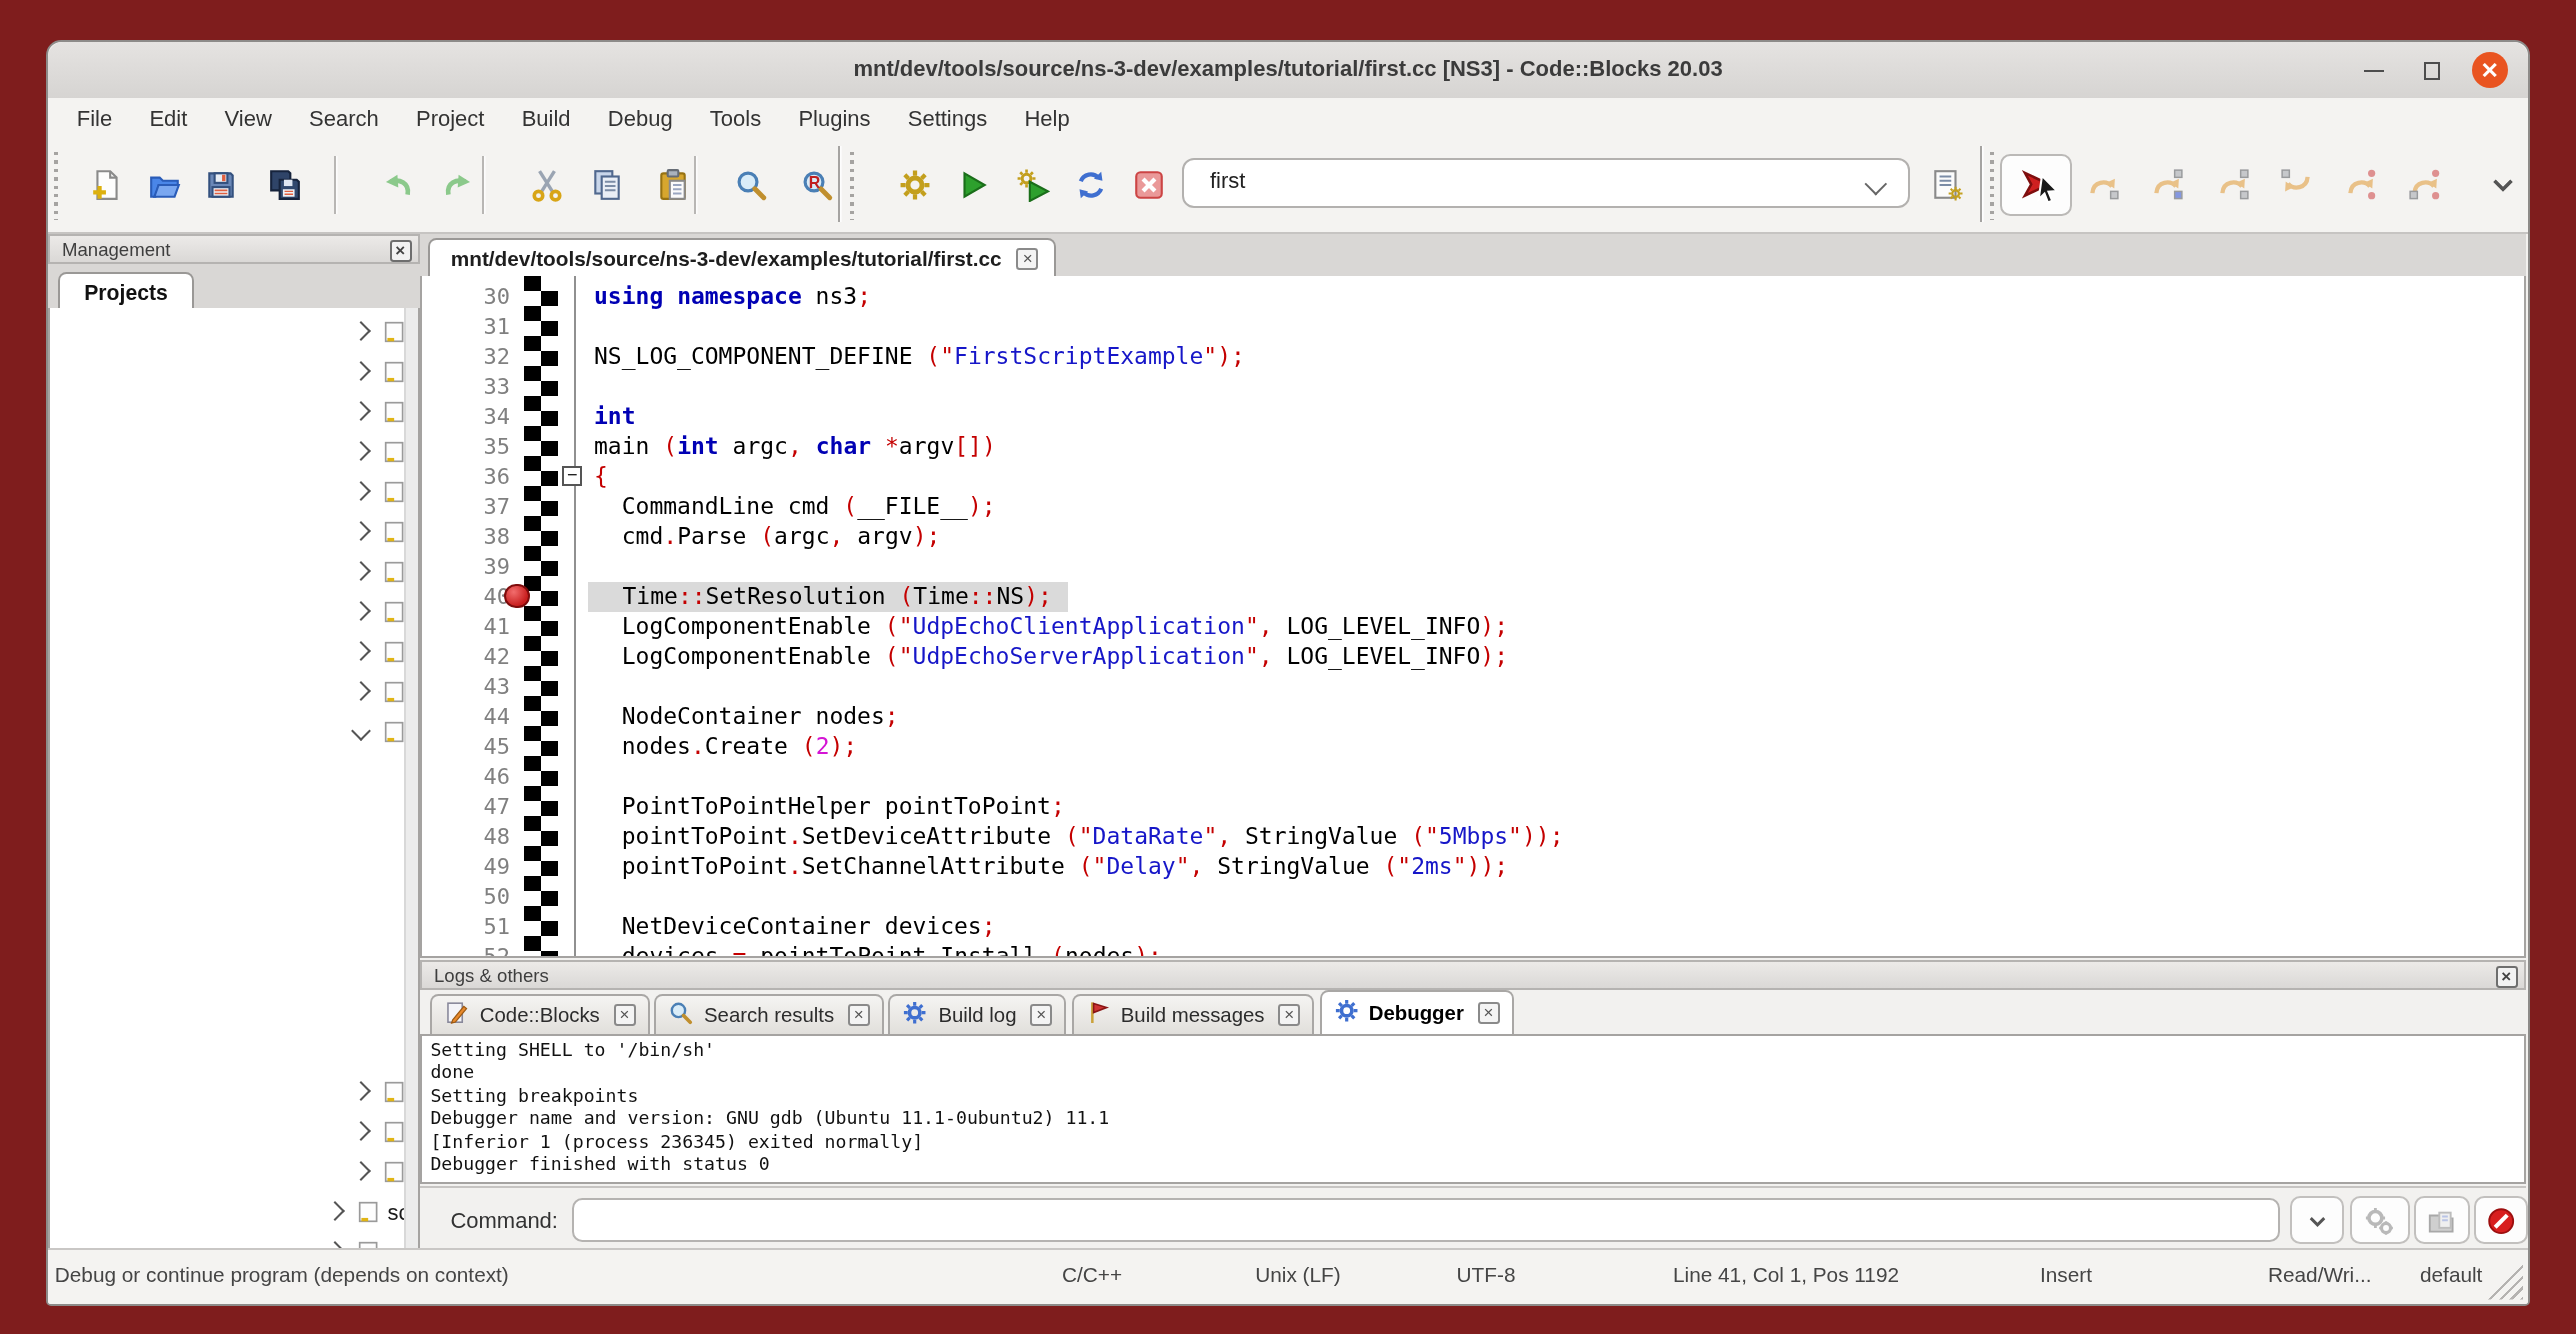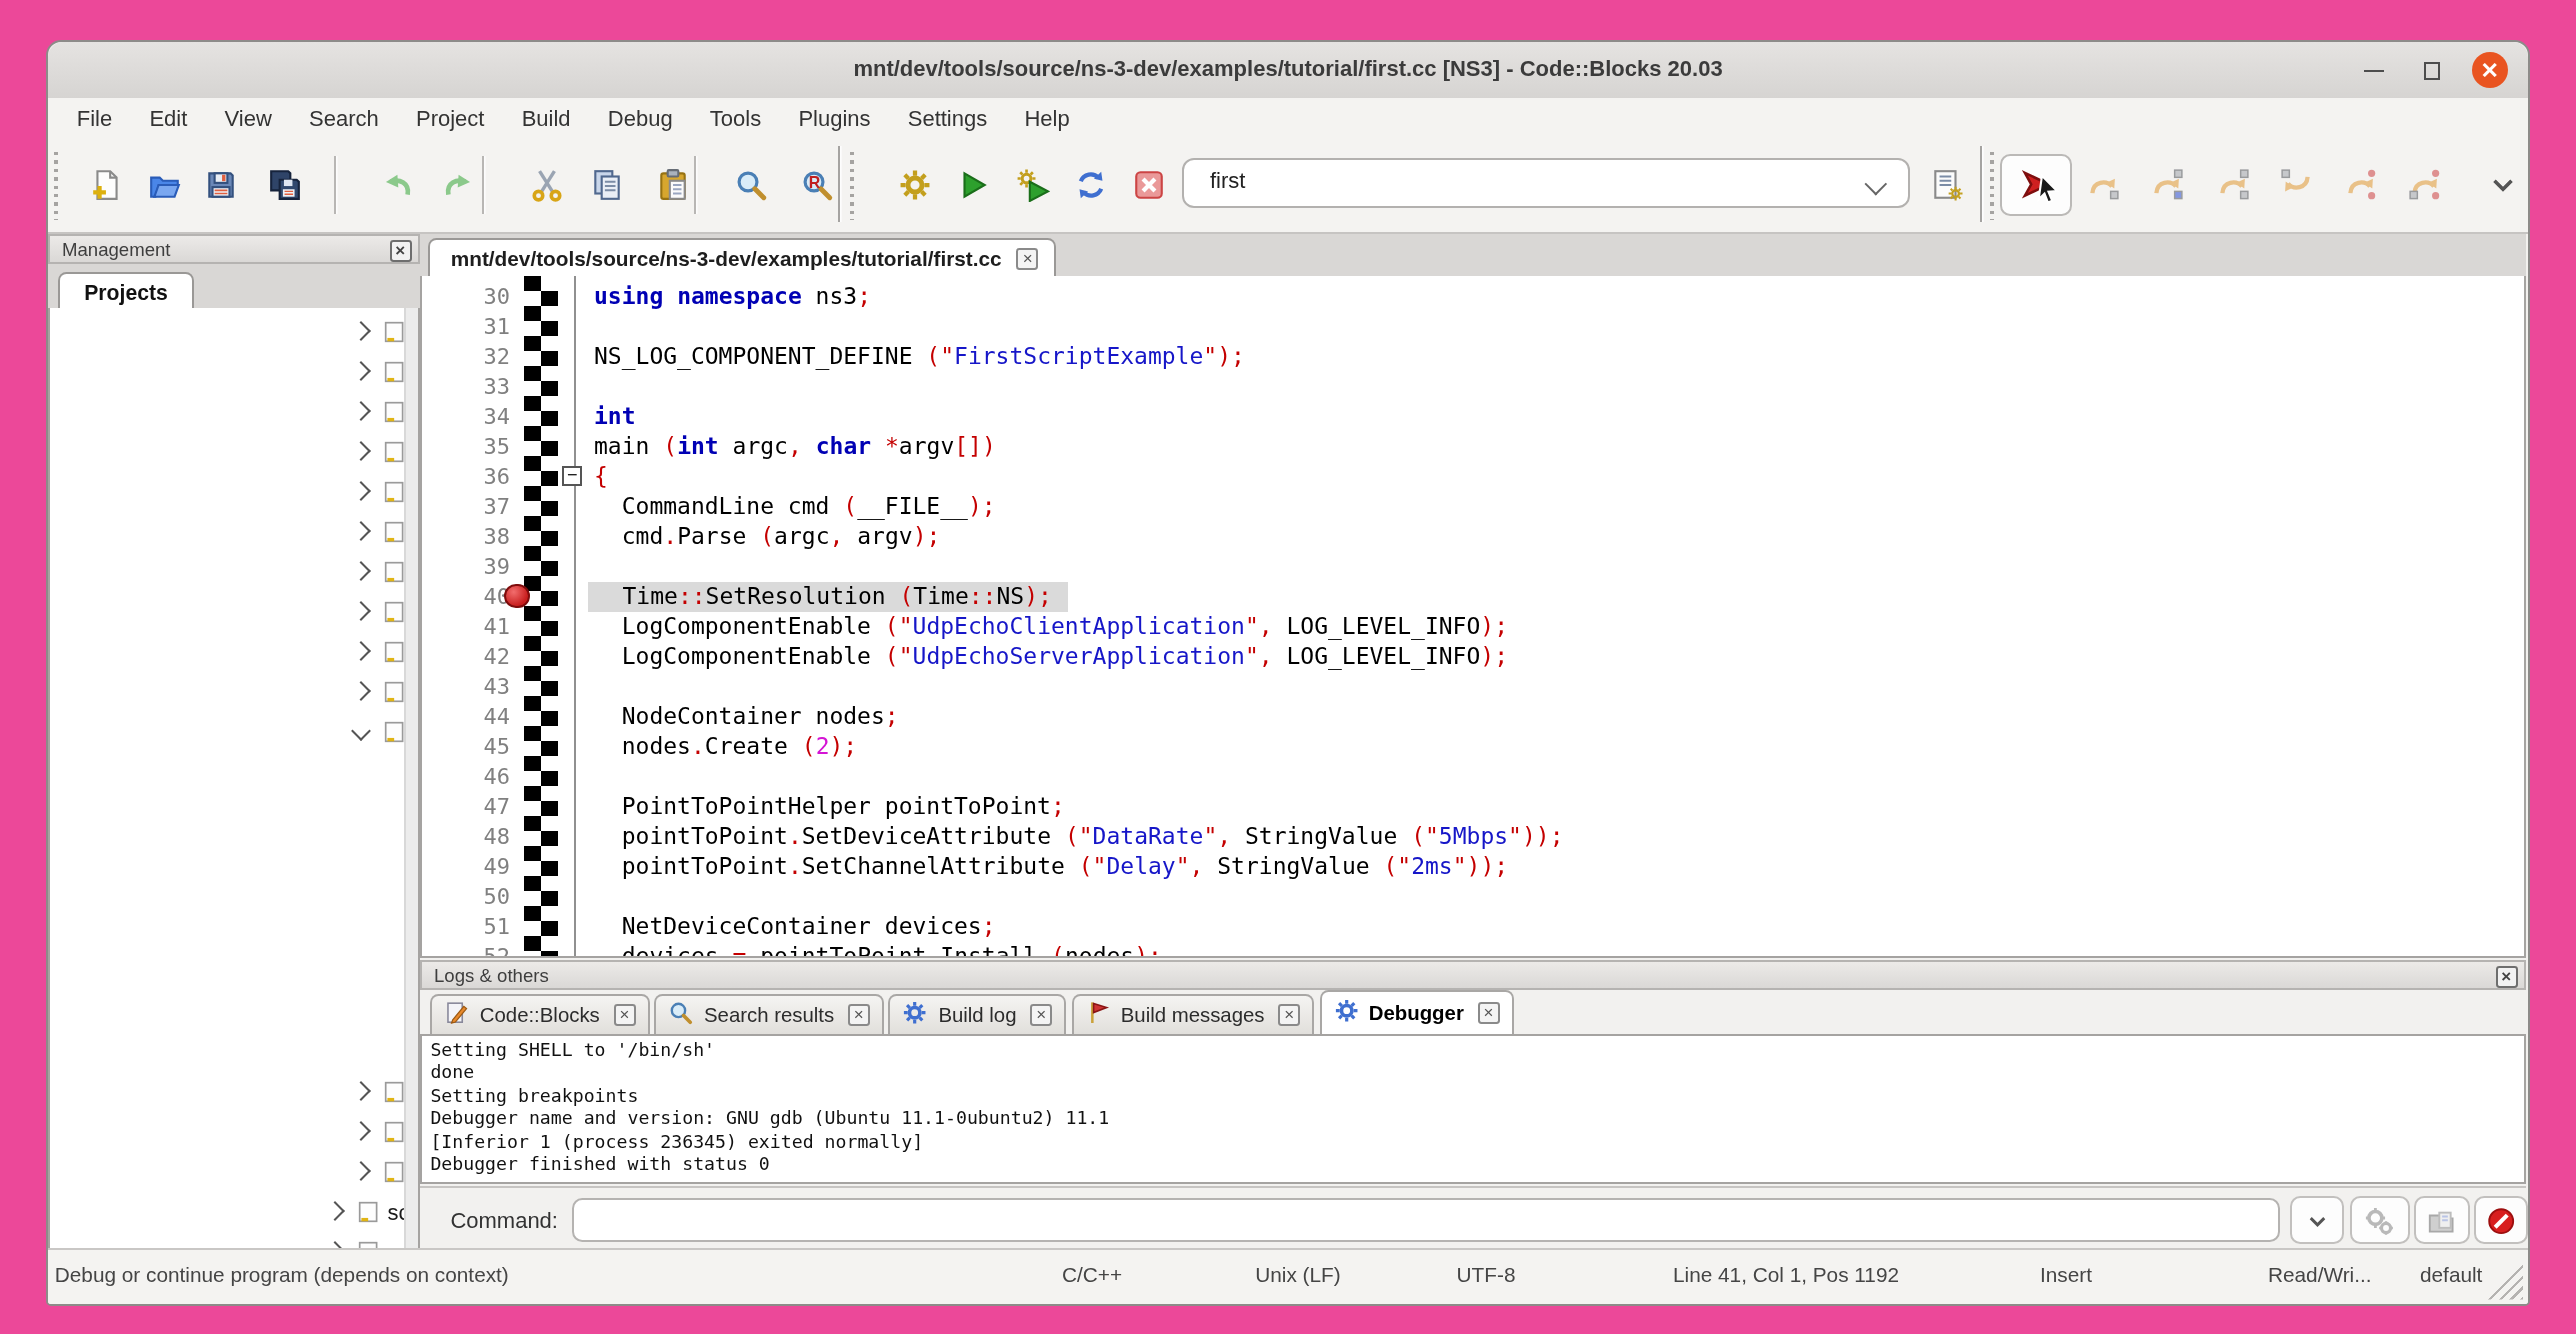--- a/index.html
+++ b/index.html
@@ -1,16 +1,16 @@
 <!DOCTYPE html>
 <html style="font-size:13.5px"><head>
 <meta charset="utf-8">
 <style>
   html,body{margin:0;padding:0;background:#000;}
-  .viewport{position:relative;width:2576px;height:1335px;background:#ec4899;overflow:hidden;
+  .viewport{position:relative;width:2576px;height:1335px;background:#7f1d1d;overflow:hidden;
     font-family:"Liberation Sans",sans-serif;}
   .scale{position:absolute;left:0;top:0;width:1288px;height:667px;transform:scale(2);transform-origin:0 0;}
   .window{position:absolute;left:23px;top:20.3px;width:1242px;height:633px;background:#f2f1ef;
     border:0.8px solid #8d8b89;border-radius:7.6px 7.6px 2.5px 2.5px;box-sizing:border-box;overflow:hidden;}
   
   .titlebar{position:absolute;left:0;top:0;right:0;height:28px;
     background:linear-gradient(#e5e3e1,#d6d4d2);border-bottom:0.8px solid #bdbbb9;border-radius:7.6px 7.6px 0 0;}
   .title{position:absolute;left:0;right:0;top:6.8px;text-align:center;font-size:11px;font-weight:bold;color:#3b3b3b;}
   .winbtn{position:absolute;top:5.1px;width:18px;height:18px;display:flex;align-items:center;justify-content:center;}
   .winbtn.min{right:68px;} .winbtn.max{right:39px;} .winbtn.close{right:10.2px;background:#e95420;border-radius:50%;}

